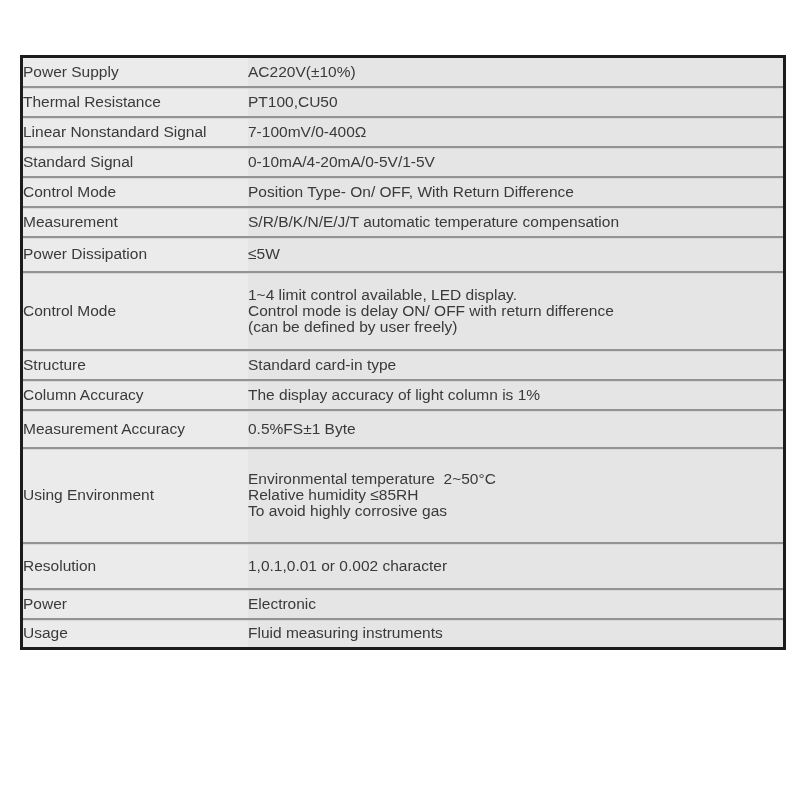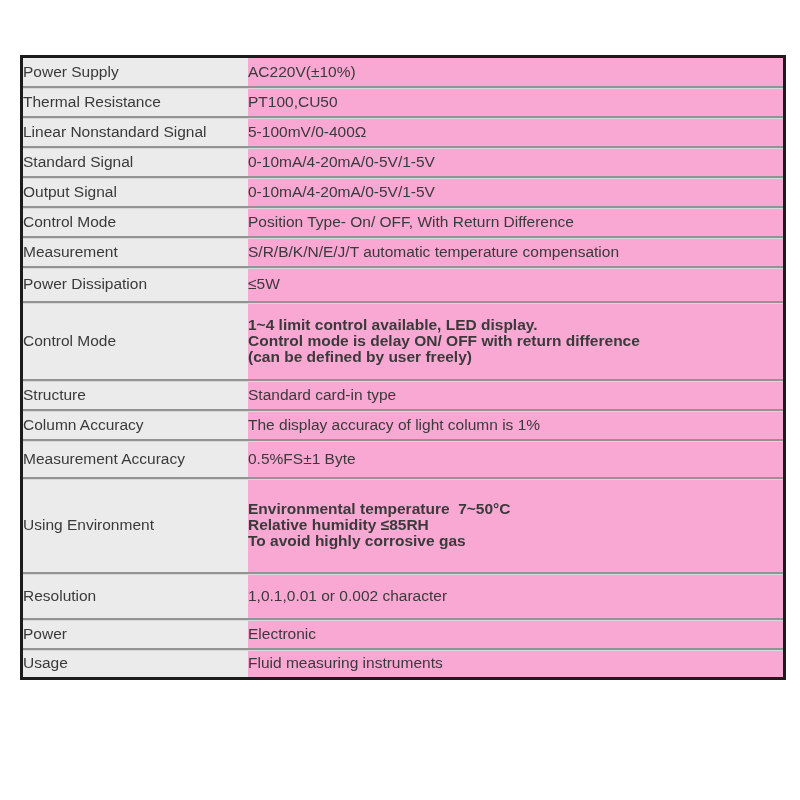--- a/index.html
+++ b/index.html
@@ -37,59 +37,54 @@
   table.spec-table tr:first-child td {
     border-top: none;
     box-shadow: none;
   }
   td.label-cell {
     background: #ebebeb;
     width: 225px;
     padding-left: 12px;
   }
   td.value-cell {
-    background: #f9a8d4;
+    background: #e5e5e5;
     padding-left: 40px;
   }
   tr.h-std   { height: 30px; }
   tr.h-pd    { height: 35px; }
   tr.h-multi { height: 78px; }
   tr.h-meas  { height: 38px; }
   tr.h-env   { height: 95px; }
   tr.h-res   { height: 46px; }
   .line {
     line-height: 16px;
     white-space: pre;
-    font-weight: bold;
   }
 </style>
 </head>
 <body>
 
 <div class="page">
   <table class="spec-table">
     <tbody>
       <tr class="h-std">
         <td class="label-cell">Power Supply</td>
         <td class="value-cell">AC220V(±10%)</td>
       </tr>
       <tr class="h-std">
         <td class="label-cell">Thermal Resistance</td>
         <td class="value-cell">PT100,CU50</td>
       </tr>
       <tr class="h-std">
         <td class="label-cell">Linear Nonstandard Signal</td>
-        <td class="value-cell">5-100mV/0-400Ω</td>
+        <td class="value-cell">7-100mV/0-400Ω</td>
       </tr>
       <tr class="h-std">
         <td class="label-cell">Standard Signal</td>
-        <td class="value-cell">0-10mA/4-20mA/0-5V/1-5V</td>
-      </tr>
-      <tr class="h-std">
-        <td class="label-cell">Output Signal</td>
         <td class="value-cell">0-10mA/4-20mA/0-5V/1-5V</td>
       </tr>
       <tr class="h-std">
         <td class="label-cell">Control Mode</td>
         <td class="value-cell">Position Type- On/ OFF, With Return Difference</td>
       </tr>
       <tr class="h-std">
         <td class="label-cell">Measurement</td>
         <td class="value-cell">S/R/B/K/N/E/J/T automatic temperature compensation</td>
       </tr>
@@ -113,21 +108,21 @@
         <td class="label-cell">Column Accuracy</td>
         <td class="value-cell">The display accuracy of light column is 1%</td>
       </tr>
       <tr class="h-meas">
         <td class="label-cell">Measurement Accuracy</td>
         <td class="value-cell">0.5%FS±1 Byte</td>
       </tr>
       <tr class="h-env">
         <td class="label-cell">Using Environment</td>
         <td class="value-cell">
-          <div class="line">Environmental temperature  7~50°C</div>
+          <div class="line">Environmental temperature  2~50°C</div>
           <div class="line">Relative humidity ≤85RH</div>
           <div class="line">To avoid highly corrosive gas</div>
         </td>
       </tr>
       <tr class="h-res">
         <td class="label-cell">Resolution</td>
         <td class="value-cell">1,0.1,0.01 or 0.002 character</td>
       </tr>
       <tr class="h-std">
         <td class="label-cell">Power</td>

